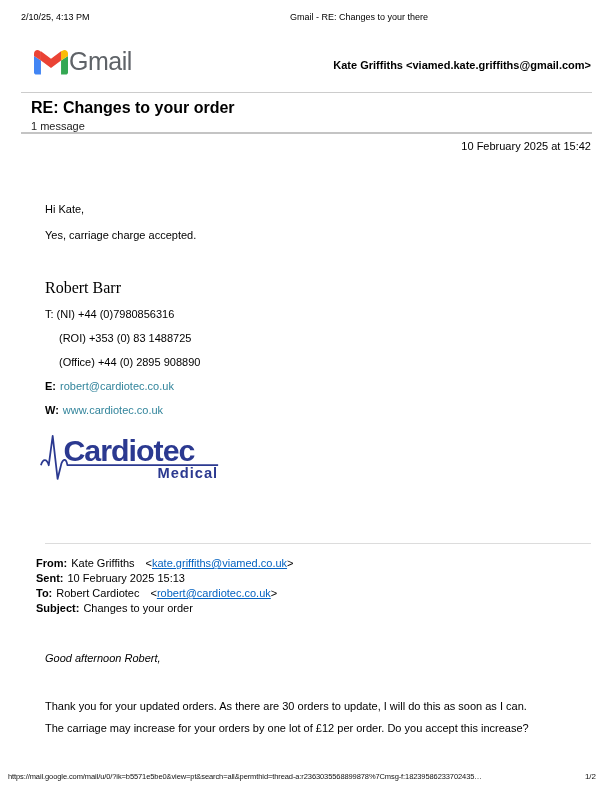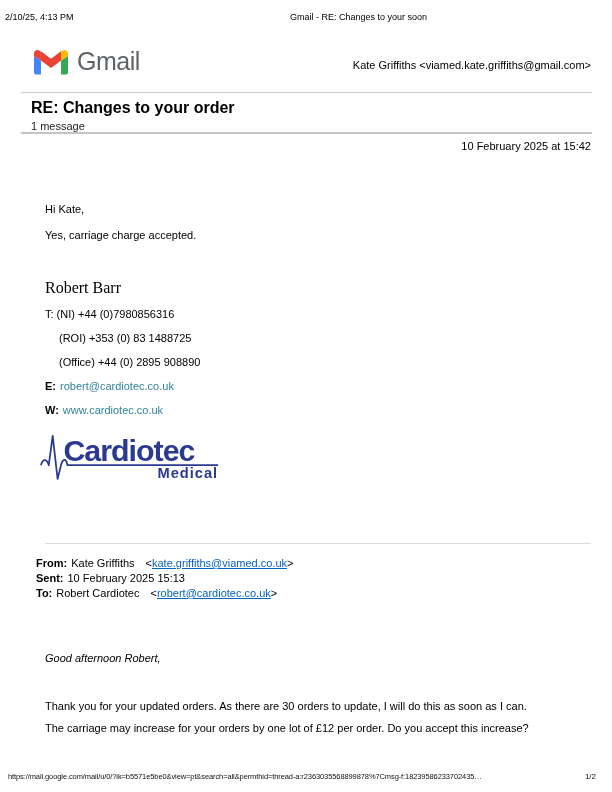--- a/index.html
+++ b/index.html
@@ -1,27 +1,27 @@
 <!DOCTYPE html>
 <html><head>
 <meta charset="utf-8">
 <style>
   * { margin:0; padding:0; box-sizing:border-box; }
   html,body { background:#ffffff; }
   body { font-family:"Liberation Sans", sans-serif; color:#000; }
   .page { position:relative; width:612px; height:792px; background:#fff; overflow:hidden; }
 
   
-  .ph-date  { position:absolute; top:12px; left:5px;  font-size:9px; color:#000; }
+  .ph-date  { position:absolute; top:12px; left:21px;  font-size:9px; color:#000; }
   .ph-title { position:absolute; top:12px; left:290px; font-size:9px; color:#000; }
 
   
-  .gmail-logo { position:absolute; top:47px; left:34px; display:flex; align-items:center; gap:9px;justify-content:flex-end; }
+  .gmail-logo { position:absolute; top:47px; left:34px; display:flex; align-items:center; gap:1px;justify-content:flex-end; }
   .gmail-word { font-size:25px; color:#5f6368; letter-spacing:-0.5px; }
-  .account    { position:absolute; top:59px; right:21px; font-size:11px; font-weight:normal; }
+  .account    { position:absolute; top:59px; right:21px; font-size:11px; font-weight:bold; }
 
   .hr  { position:absolute; left:21px; right:20px; background:#cccccc; }
   .hr1 { top:92px;  height:1px; }
   .hr2 { top:132px; height:2px; background:#c4c4c4; }
 
   .subject  { position:absolute; top:99px;  left:31px; font-size:16px; font-weight:bold; }
   .msgcount { position:absolute; top:120px; left:31px; font-size:11px; color:#222; }
 
   .msg-header { position:absolute; top:140px; left:31px; font-size:11px; line-height:13px; }
   .msg-date   { position:absolute; top:140px; right:21px; font-size:11px; }
@@ -57,21 +57,21 @@
 
   .foot-url  { position:absolute; top:772px; left:8px;  font-size:7.5px; letter-spacing:-0.1px; color:#111; }
   .foot-page { position:absolute; top:772px; right:16px; font-size:8px; color:#111; }
 </style>
 </head>
 <body>
 
 <div class="page">
 
   <span class="ph-date">2/10/25, 4:13 PM</span>
-  <span class="ph-title">Gmail - RE: Changes to your soon</span>
+  <span class="ph-title">Gmail - RE: Changes to your there</span>
 
   <div class="gmail-logo">
     <svg width="34" height="27" viewBox="0 0 24 19" aria-hidden="true">
       <path fill="#4285f4" d="M1.636 18.727h3.273V8.818L0 5.545v11.546c0 .904.732 1.636 1.636 1.636z"></path>
       <path fill="#34a853" d="M19.091 18.727h3.273c.904 0 1.636-.732 1.636-1.636V5.545l-4.909 3.273z"></path>
       <path fill="#fbbc05" d="M19.091 2.273v6.545L24 5.545V3.909c0-2.022-2.308-3.176-3.927-1.964z"></path>
       <path fill="#ea4335" d="M4.909 8.818V2.273L12 7.59l7.091-5.317v6.545L12 14.136z"></path>
       <path fill="#ea4335" d="M0 5.545V3.909c0-2.022 2.308-3.176 3.927-1.964l.982.737v6.136z"></path>
     </svg>
     <span class="gmail-word">Gmail</span>
@@ -111,20 +111,23 @@
   <div class="q-block">
     <div class="q-line">
       <span class="lbl">From:</span><span class="nm">Kate Griffiths</span><span class="bracket">&lt;</span><a class="blue">kate.griffiths@viamed.co.uk</a><span class="bracket">&gt;</span>
     </div>
     <div class="q-line">
       <span class="lbl">Sent:</span><span>10 February 2025 15:13</span>
     </div>
     <div class="q-line">
       <span class="lbl">To:</span><span class="nm">Robert Cardiotec</span><span class="bracket">&lt;</span><a class="blue">robert@cardiotec.co.uk</a><span class="bracket">&gt;</span>
     </div>
+    <div class="q-line">
+      <span class="lbl">Subject:</span><span>Changes to your order</span>
+    </div>
   </div>
 
   <div class="para para1">Good afternoon Robert,</div>
   <div class="para para2">Thank you for your updated orders.  As there are 30 orders to update, I will do this as soon as I can.</div>
   <div class="para para3">The carriage may increase for your orders by one lot of £12 per order.  Do you accept this increase?</div>
 
   <span class="foot-url">https://mail.google.com/mail/u/0/?ik=b5571e5be0&amp;view=pt&amp;search=all&amp;permthid=thread-a:r2363035568899878%7Cmsg-f:18239586233702435…</span>
   <span class="foot-page">1/2</span>
 
 </div>

